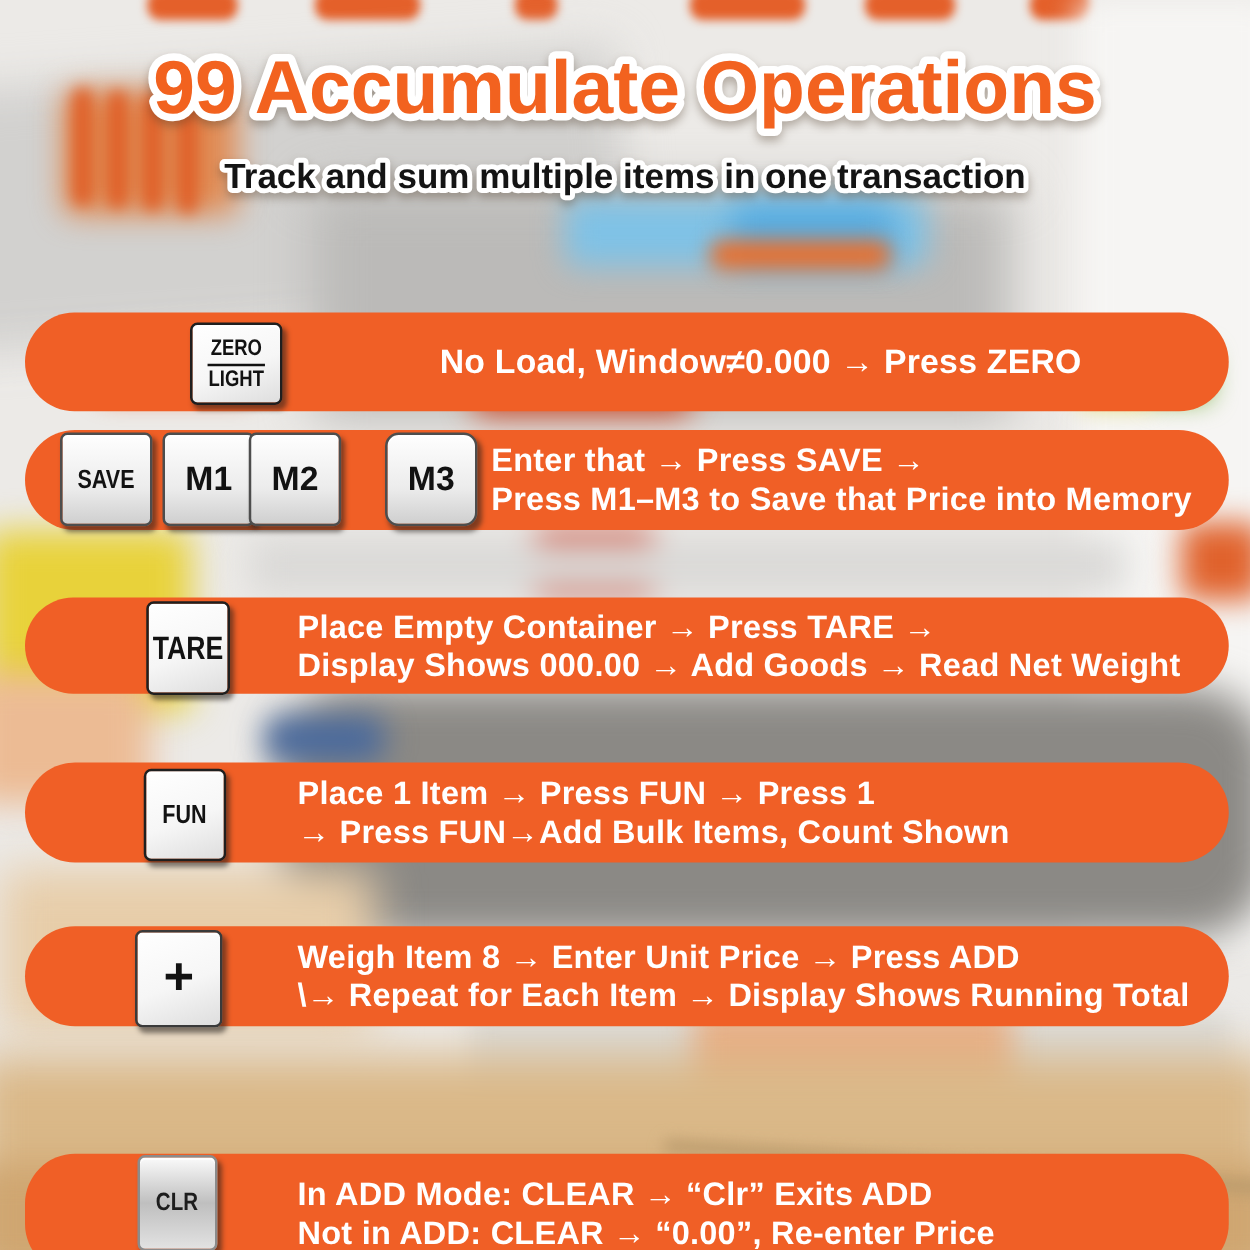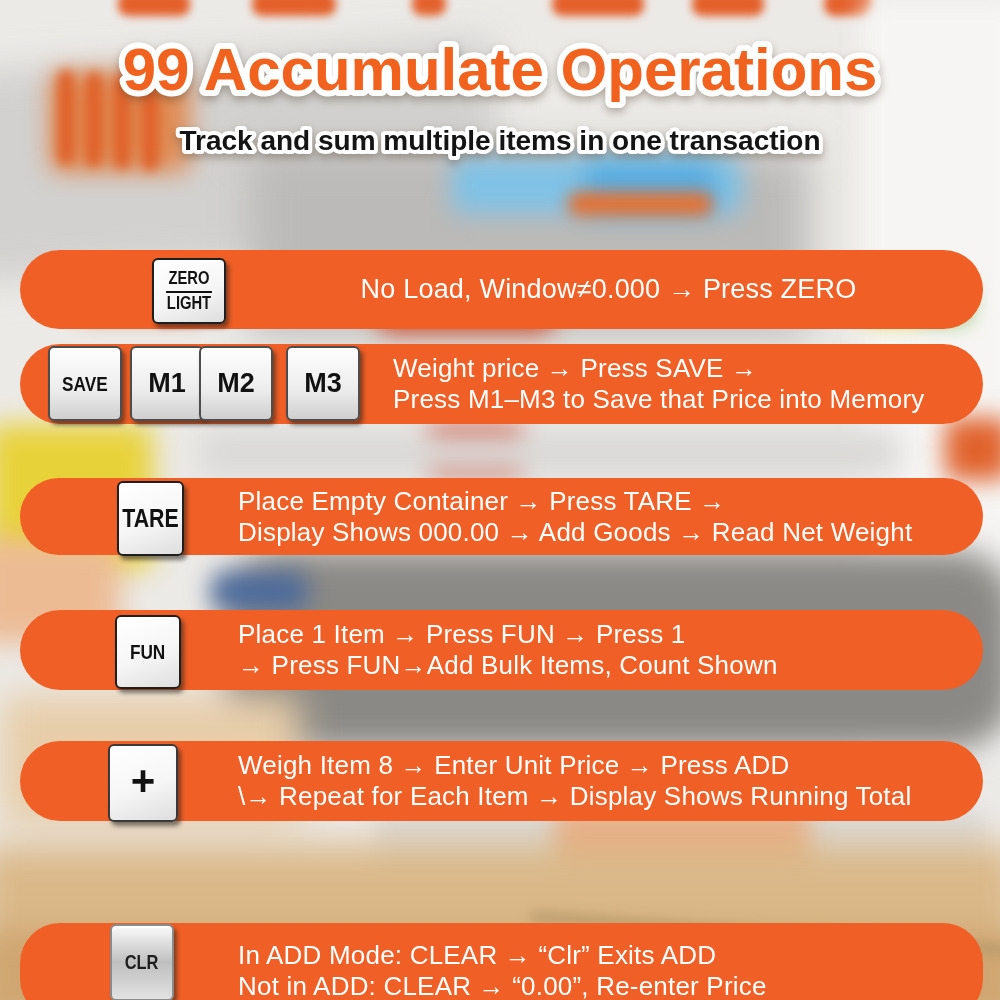--- a/index.html
+++ b/index.html
@@ -69,21 +69,21 @@
   .banner-1 { top:213px; height:79px;margin-top:37px; }
   .banner-2 { top:344px; height:80px; }
   .banner-3 { top:478px; height:77px; }
   .banner-4 { top:610px; height:80px; }
   .banner-5 { top:741px; height:80px; }
   .banner-6 { top:923px; height:96px; }
 
   .rowtext {
     position:absolute; top:0; bottom:0; right:18px;
     display:flex; flex-direction:column; justify-content:center;
-    font-size:26px; line-height:31px; font-weight:normal;
+    font-size:26px; line-height:31px; font-weight:bold;
     letter-spacing:0.2px; white-space:nowrap;
   }
   .rowtext.center { text-align:center; font-size:27px; }
   .t-1 { left:232px; }
   .t-2 { left:373px; }
   .t-3, .t-4, .t-5, .t-6 { left:218px; }
 
   
   .key {
     position:absolute;
@@ -93,21 +93,21 @@
     display:flex; flex-direction:column; align-items:center; justify-content:center;
     color:#121212; font-weight:bold;
   }
   .key .cond { display:inline-block; transform:scaleX(0.82); }
   .key-zero  { left:132px; top:8px;  width:70px; height:62px; font-size:18px; line-height:1.2; }
   .key-zero .topline { border-bottom:2px solid #111; padding:0 3px 1px; }
   .key-save  { left:28px;  top:2px;  width:70px; height:71px; font-size:21px;
                border-color:#4d4d4d; background:linear-gradient(180deg,#fefefe,#ececec 60%,#cfcfcf); }
   .key-m     { border-color:#4d4d4d; background:linear-gradient(180deg,#fefefe,#ececec 60%,#cfcfcf);
                top:2px; width:70px; height:71px; font-size:27px; position:absolute; }
-  .key-m1 { left:110px; } .key-m2 { left:179px; } .key-m3 { left:266px; }
+  .key-m1 { left:110px; } .key-m2 { left:179px; } .key-m3 { left:288px;border-radius:11px; }
   .key-tare  { left:97px; top:3px;  width:63px; height:71px; font-size:26px; }
   .key-fun   { left:95px; top:5px;  width:62px; height:70px; font-size:21px; }
   .key-add   { left:88px; top:3px;  width:66px; height:74px; font-size:42px; font-weight:normal;
                border-color:#3a3a3a; }
   .key-add .plus { font-weight:bold; line-height:1; margin-top:-4px; }
   .key-clr   { left:90px; top:1px;  width:60px; height:73px; font-size:20px;
                border-color:#8b8b8b; color:#1d1d1d;
                background:linear-gradient(180deg,#fafafa,#bfbfbf 50%,#e2e2e2); }
 </style>
 </head>
@@ -177,21 +177,21 @@
     <div class="key key-m key-m1">
       <span>M1</span>
     </div>
     <div class="key key-m key-m2">
       <span>M2</span>
     </div>
     <div class="key key-m key-m3">
       <span>M3</span>
     </div>
     <div class="rowtext t-2">
-      <div>Weight price → Press SAVE →</div>
+      <div>Enter that → Press SAVE →</div>
       <div>Press M1–M3 to Save that Price into Memory</div>
     </div>
   </div>
 
   <div class="banner banner-3">
     <div class="key key-tare">
       <span class="cond">TARE</span>
     </div>
     <div class="rowtext t-3">
       <div>Place Empty Container → Press TARE →</div>

